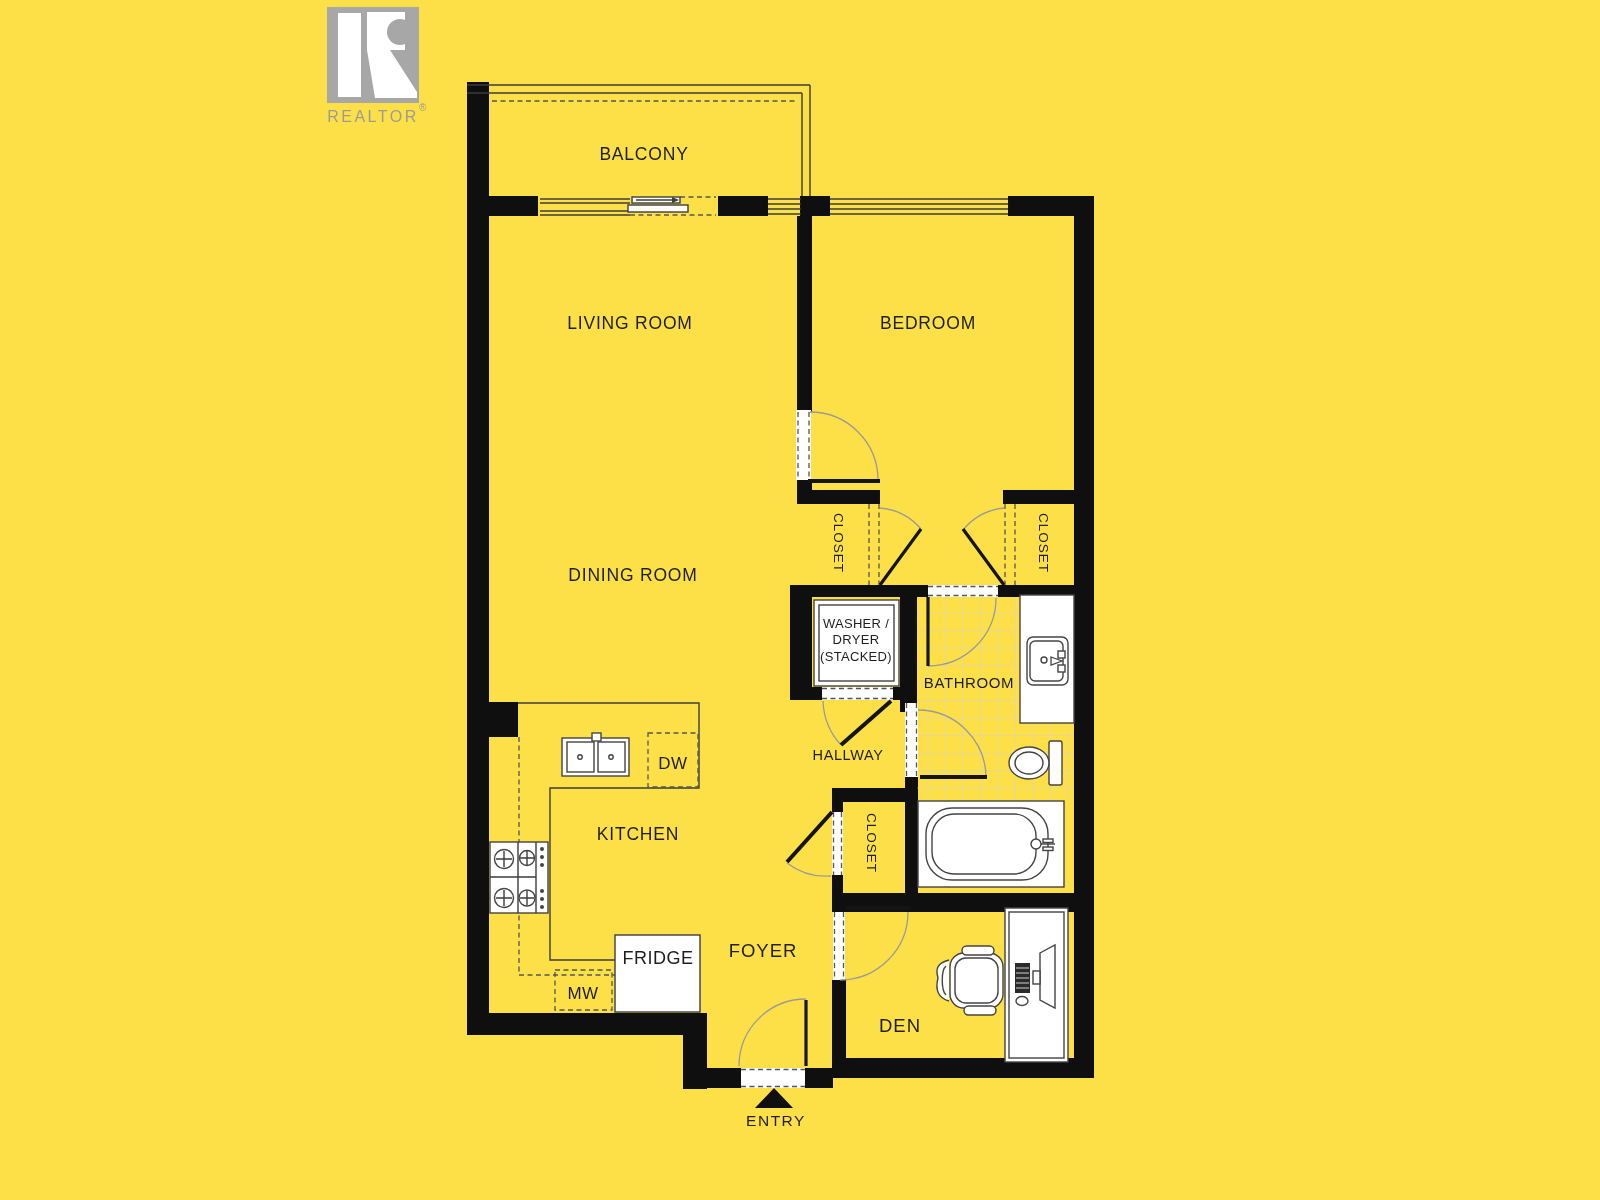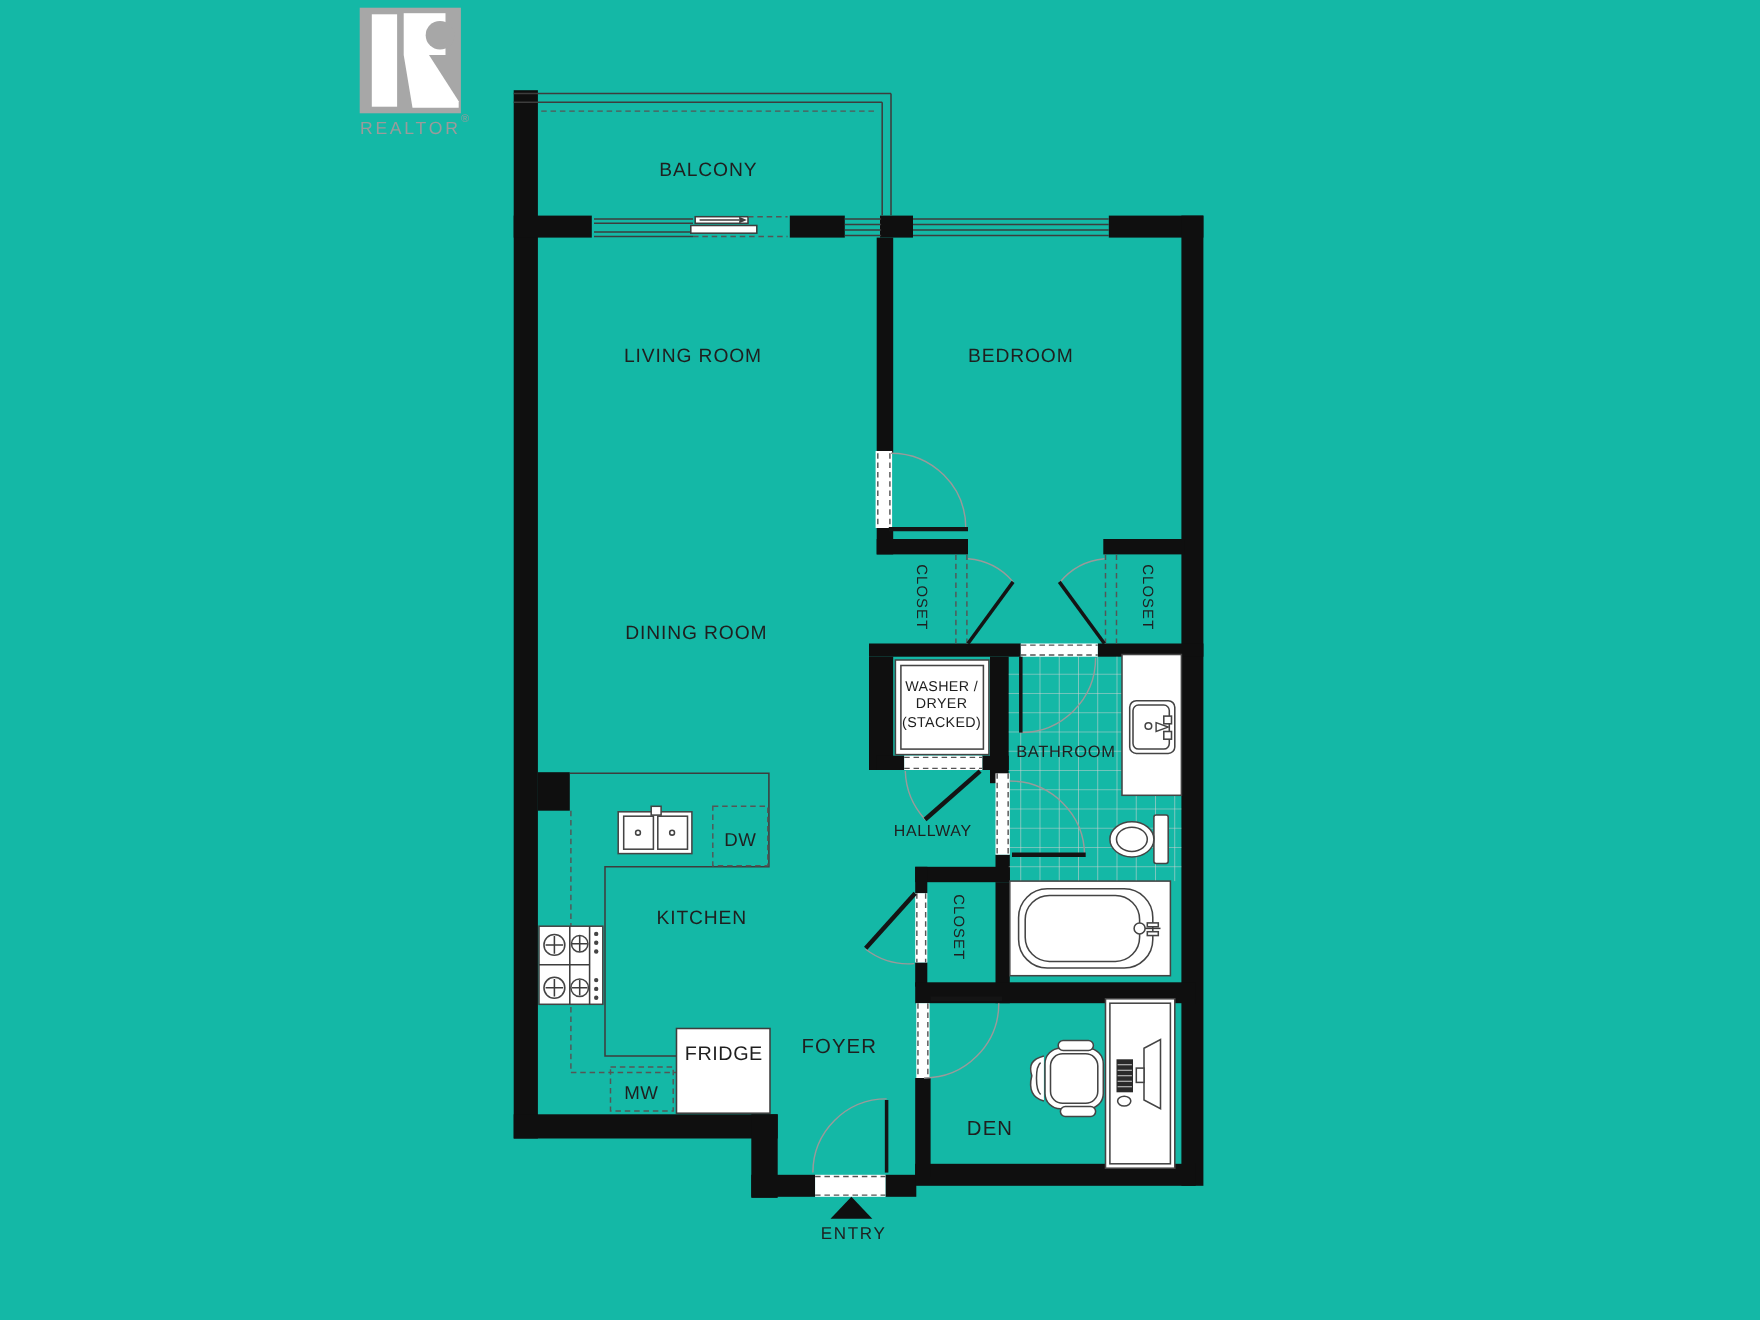--- a/index.html
+++ b/index.html
@@ -1,16 +1,16 @@
 <!DOCTYPE html>
 <html><head>
 <meta charset="utf-8">
 <style>
   html,body{margin:0;padding:0;background:#ffffff;}
-  .canvas{position:relative;width:1600px;height:1200px;background:#14b8a6;overflow:hidden;}
+  .canvas{position:relative;width:1600px;height:1200px;background:#fde047;overflow:hidden;}
   svg{display:block;}
   text{font-family:"Liberation Sans", sans-serif;fill:#1f1f1f;}
   .room-label{font-size:17.5px;letter-spacing:.8px;}
   .room-label-lg{font-size:18.5px;letter-spacing:1px;}
   .sub-label{font-size:15px;letter-spacing:.6px;}
   .small-label{font-size:14.5px;letter-spacing:.6px;}
   .closet-label{font-size:13.5px;letter-spacing:1px;}
   .wd-label{font-size:13px;letter-spacing:.3px;}
   .appliance-label{font-size:17px;letter-spacing:.5px;}
   .fridge-label{font-size:18px;letter-spacing:.5px;}

